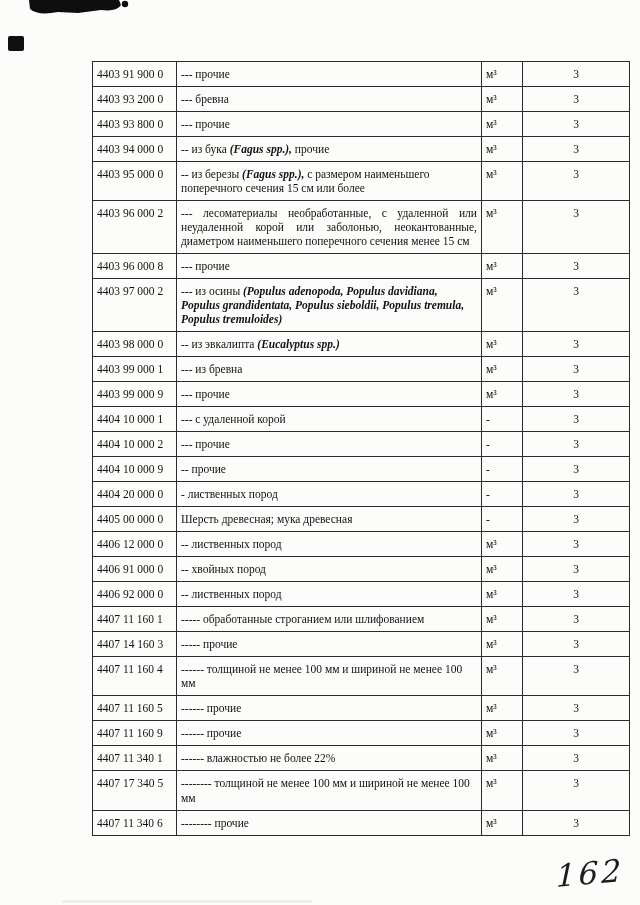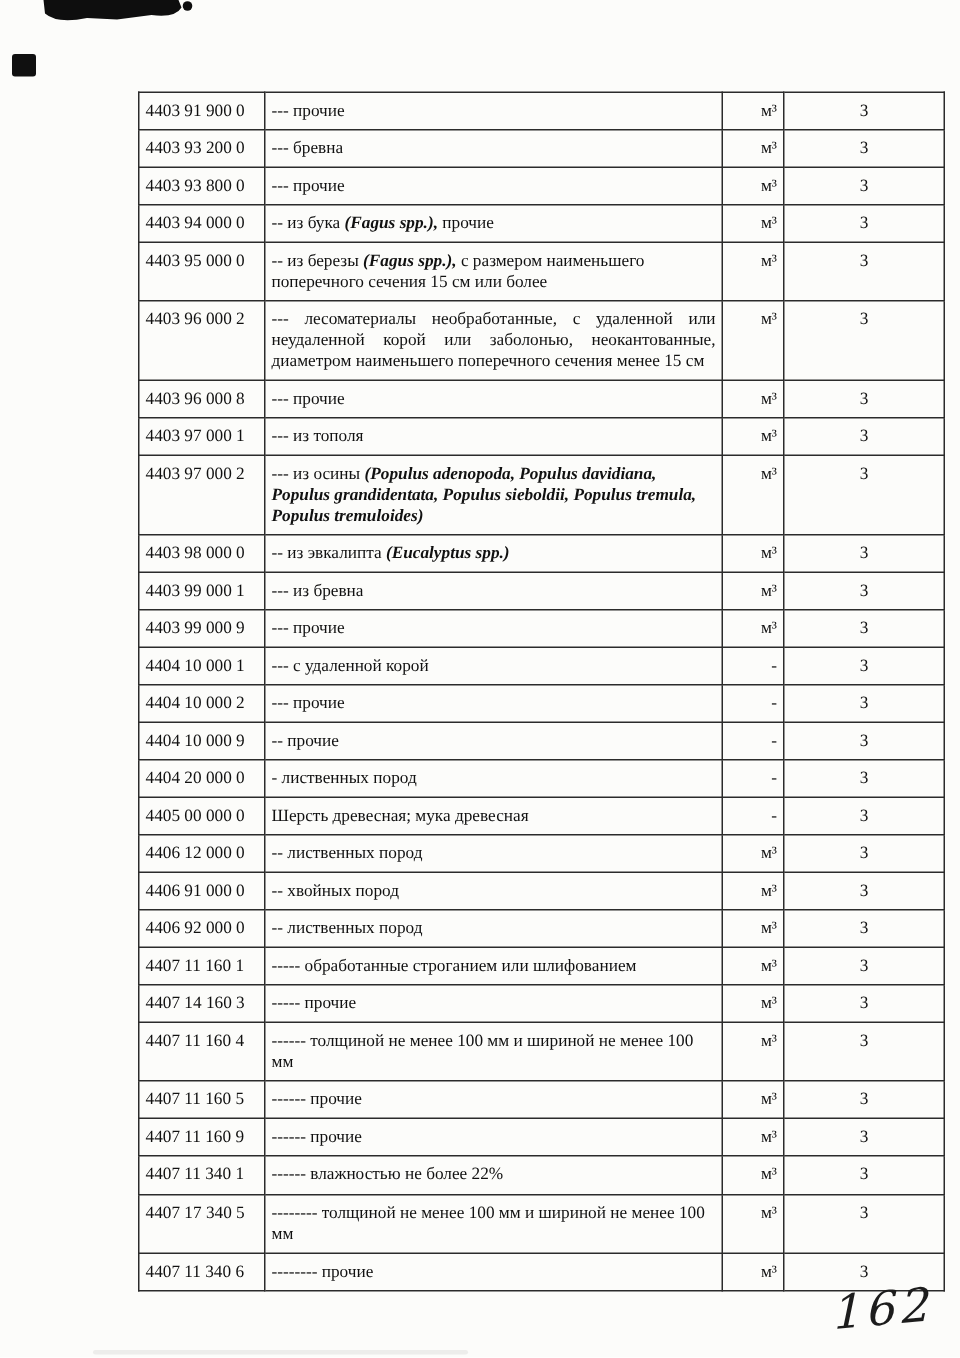--- a/index.html
+++ b/index.html
@@ -28,21 +28,21 @@
   table.tariff td {
     border:1px solid #2b2b2b;
     font-size:11.5px;
     line-height:1.22;
     vertical-align:top;
     padding:5px 4px 5px 4px;
   }
   td.code  { width:84px;  padding-left:6px; white-space:nowrap; }
   td.desc  { width:305px; padding-left:6px; padding-right:8px;margin-top:28px; }
   td.desc.justify { text-align:justify; }
-  td.unit  { width:41px;  text-align:right; }
+  td.unit  { width:41px;  text-align:left; }
   td.value { width:107px; text-align:center; vertical-align:middle; }
   .ital { font-style:italic;font-weight:bold; }
   .handwritten-page-number {
     position:absolute;
     right:16px; bottom:14px;
     font-family:"DejaVu Serif", serif;
     font-style:italic;
     font-size:31px;
     letter-spacing:3px;
     color:#1c1c1c;
@@ -106,26 +106,20 @@
           <td class="unit">м³</td>
           <td class="value">3</td>
         </tr>
         <tr>
           <td class="code">4403 96 000 8</td>
           <td class="desc"><span>--- прочие</span></td>
           <td class="unit">м³</td>
           <td class="value">3</td>
         </tr>
         <tr>
-          <td class="code">4403 97 000 1</td>
-          <td class="desc"><span>--- из тополя</span></td>
-          <td class="unit">м³</td>
-          <td class="value">3</td>
-        </tr>
-        <tr>
           <td class="code">4403 97 000 2</td>
           <td class="desc"><span>--- из осины </span><span class="ital">(Populus adenopoda, Populus davidiana, Populus grandidentata, Populus sieboldii, Populus tremula, Populus tremuloides)</span></td>
           <td class="unit">м³</td>
           <td class="value">3</td>
         </tr>
         <tr>
           <td class="code">4403 98 000 0</td>
           <td class="desc"><span>-- из эвкалипта </span><span class="ital">(Eucalyptus spp.)</span></td>
           <td class="unit">м³</td>
           <td class="value">3</td>

